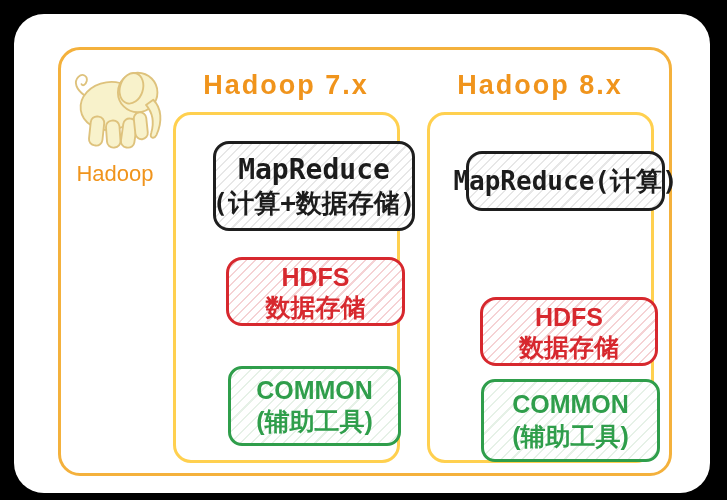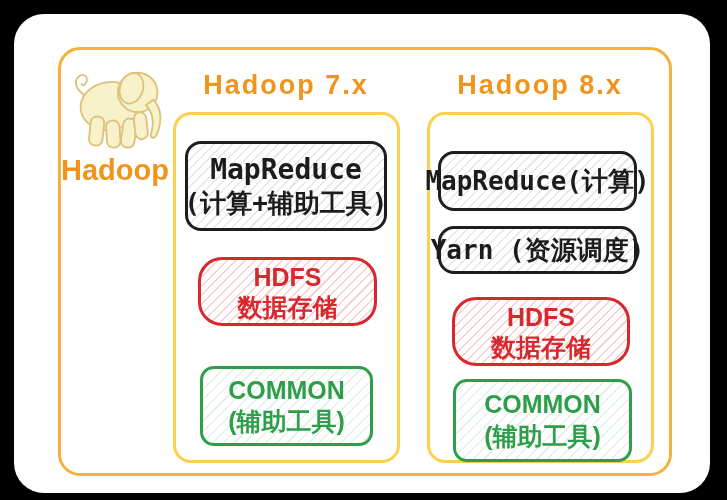--- a/index.html
+++ b/index.html
@@ -3,37 +3,37 @@
 <meta charset="utf-8">
 <style>
   html,body{margin:0;padding:0;background:#000;}
   .stage{position:relative;width:727px;height:500px;background:#000;overflow:hidden;
          font-family:"Liberation Sans", sans-serif;}
   .paper{position:absolute;left:14px;top:14px;width:696px;height:479px;
          background:#ffffff;border-radius:30px;}
   .frame{position:absolute;left:44px;top:33px;width:608px;height:423px;
          border:3px solid #F4B13C;border-radius:22px;}
   .elephant{position:absolute;left:54px;top:44px;width:104px;height:96px;}
-  .side-title{position:absolute;left:36px;top:139px;width:130px;text-align:center;
-              color:#F0941C;font-weight:bold;font-size:29px;line-height:1.2;}
+  .side-title{position:absolute;left:36px;top:147px;width:130px;text-align:center;
+              color:#F0941C;font-weight:normal;font-size:22px;line-height:1.2;}
   .col-header{position:absolute;top:56px;width:226px;text-align:center;
               color:#F0941C;font-weight:bold;font-size:27px;letter-spacing:2px;}
   .col-header.c1{left:159px;}
   .col-header.c2{left:413px;}
   .col{position:absolute;top:98px;width:221px;height:345px;
        border:3px solid #FFD04F;border-radius:18px;background:#fff;}
   .col.c1{left:159px;}
   .col.c2{left:413px;}
   .box{position:absolute;display:flex;flex-direction:column;align-items:center;
-       justify-content:center;text-align:center;box-sizing:border-box;}
+       justify-content:center;text-align:center;box-sizing:border-box;margin-left:28px;}
   .box .ln{display:block;white-space:nowrap;}
   .box.black{border:3px solid #1E1E1E;border-radius:16px;color:#1c1c1c;
        font-family:"DejaVu Sans Mono", monospace;font-weight:bold;
        background:repeating-linear-gradient(135deg,#ffffff 0 5px,#e7e7e7 5px 6.5px);}
-  .box.red{border:3px solid #D7282E;border-radius:24px;color:#D7282E;
+  .box.red{border:3px solid #D7282E;border-radius:16px;color:#D7282E;
        font-family:"Liberation Sans", sans-serif;font-weight:bold;
        background:repeating-linear-gradient(135deg,#ffffff 0 5px,#f5d2d4 5px 6.5px);}
   .box.green{border:3px solid #2F9E4B;border-radius:14px;color:#2F9E4B;
        font-family:"Liberation Sans", sans-serif;font-weight:bold;
        background:repeating-linear-gradient(135deg,#ffffff 0 6px,#e6f1e7 6px 7.5px);}
   
   .b-mr1{left:9px;top:26px;width:202px;height:90px;font-size:28px;line-height:1.25;}
   .b-mr1 .ln2{font-size:26px;}
   .b-hdfs1{left:22px;top:142px;width:179px;height:69px;font-size:25px;line-height:1.2;}
   .b-common1{left:24px;top:251px;width:173px;height:80px;font-size:25px;line-height:1.25;}
@@ -67,39 +67,36 @@
     <div class="side-title">
       <span class="ln">Hadoop</span>
     </div>
 
     <div class="col-header c1">Hadoop 7.x</div>
     <div class="col-header c2">Hadoop 8.x</div>
 
     <div class="col c1">
       <div class="box black b-mr1">
         <span class="ln">MapReduce</span>
-        <span class="ln ln2">(计算+辅助工具)</span>
+        <span class="ln ln2">(计算+数据存储)</span>
       </div>
       <div class="box red b-hdfs1">
         <span class="ln">HDFS</span>
         <span class="ln">数据存储</span>
       </div>
       <div class="box green b-common1">
         <span class="ln">COMMON</span>
         <span class="ln">(辅助工具)</span>
       </div>
     </div>
 
     <div class="col c2">
       <div class="box black b-mr2">
         <span class="ln">MapReduce(计算)</span>
       </div>
-      <div class="box black b-yarn2">
-        <span class="ln">Yarn (资源调度)</span>
-      </div>
       <div class="box red b-hdfs2">
         <span class="ln">HDFS</span>
         <span class="ln">数据存储</span>
       </div>
       <div class="box green b-common2">
         <span class="ln">COMMON</span>
         <span class="ln">(辅助工具)</span>
       </div>
     </div>
   </div>

